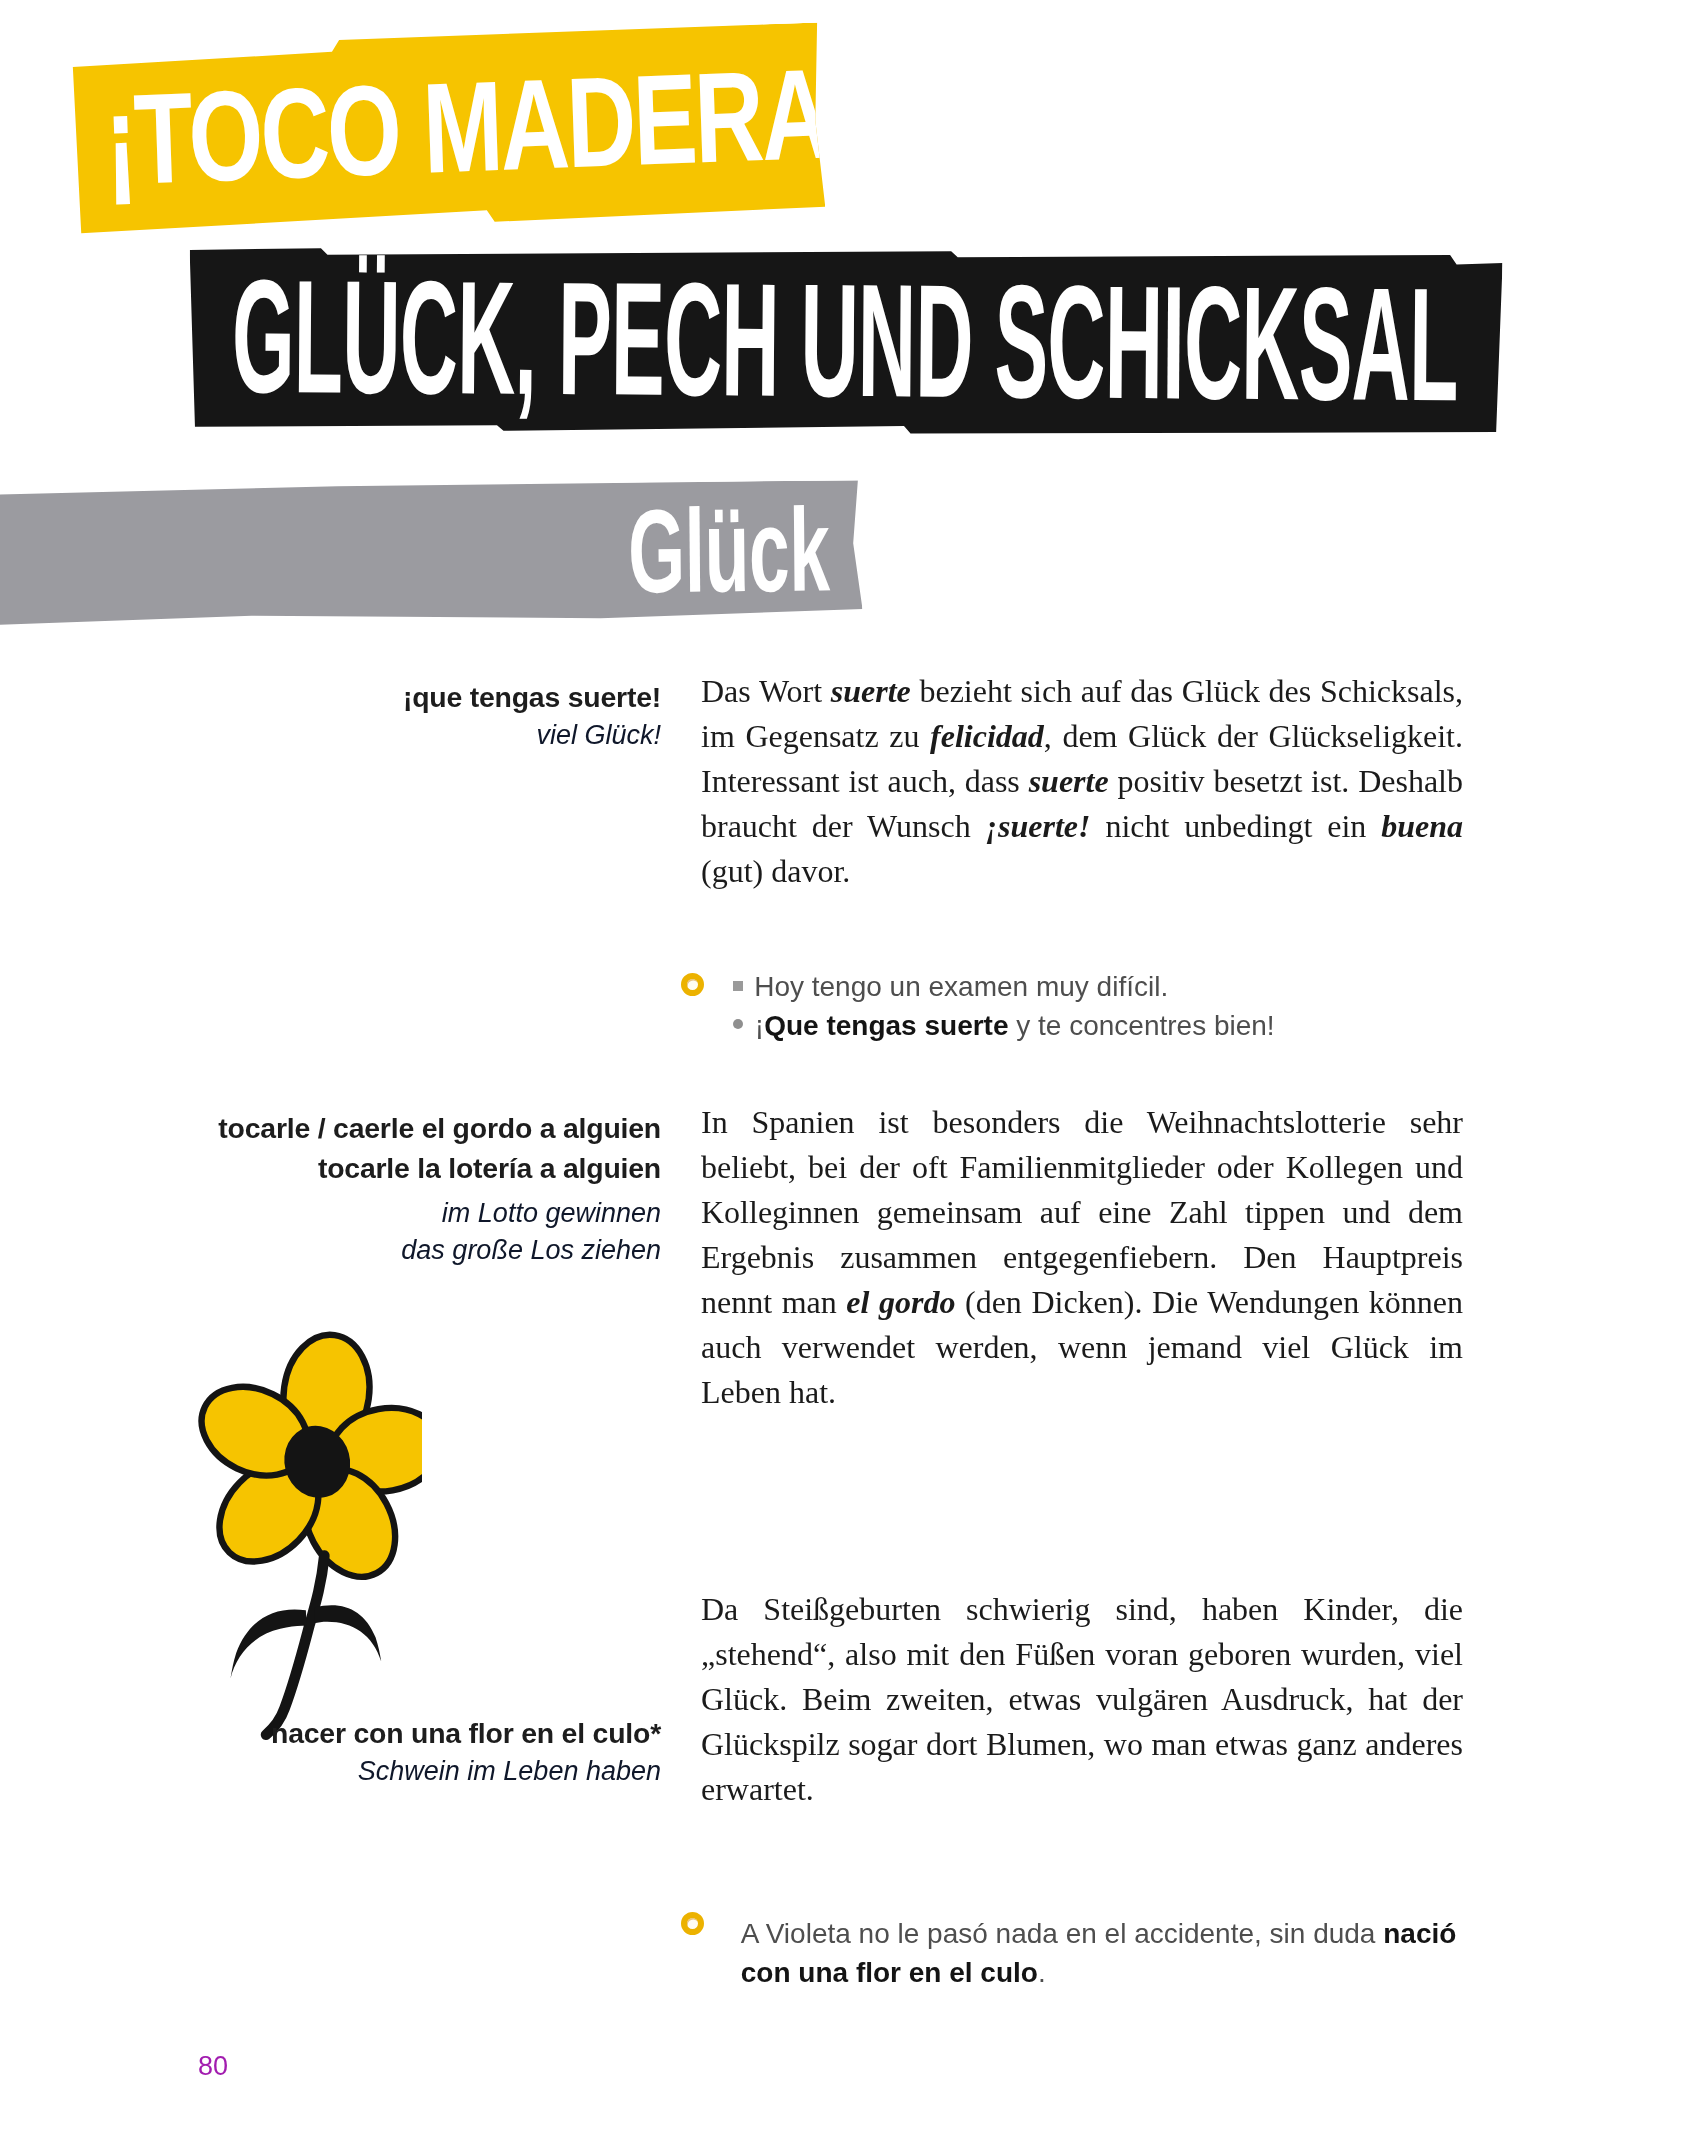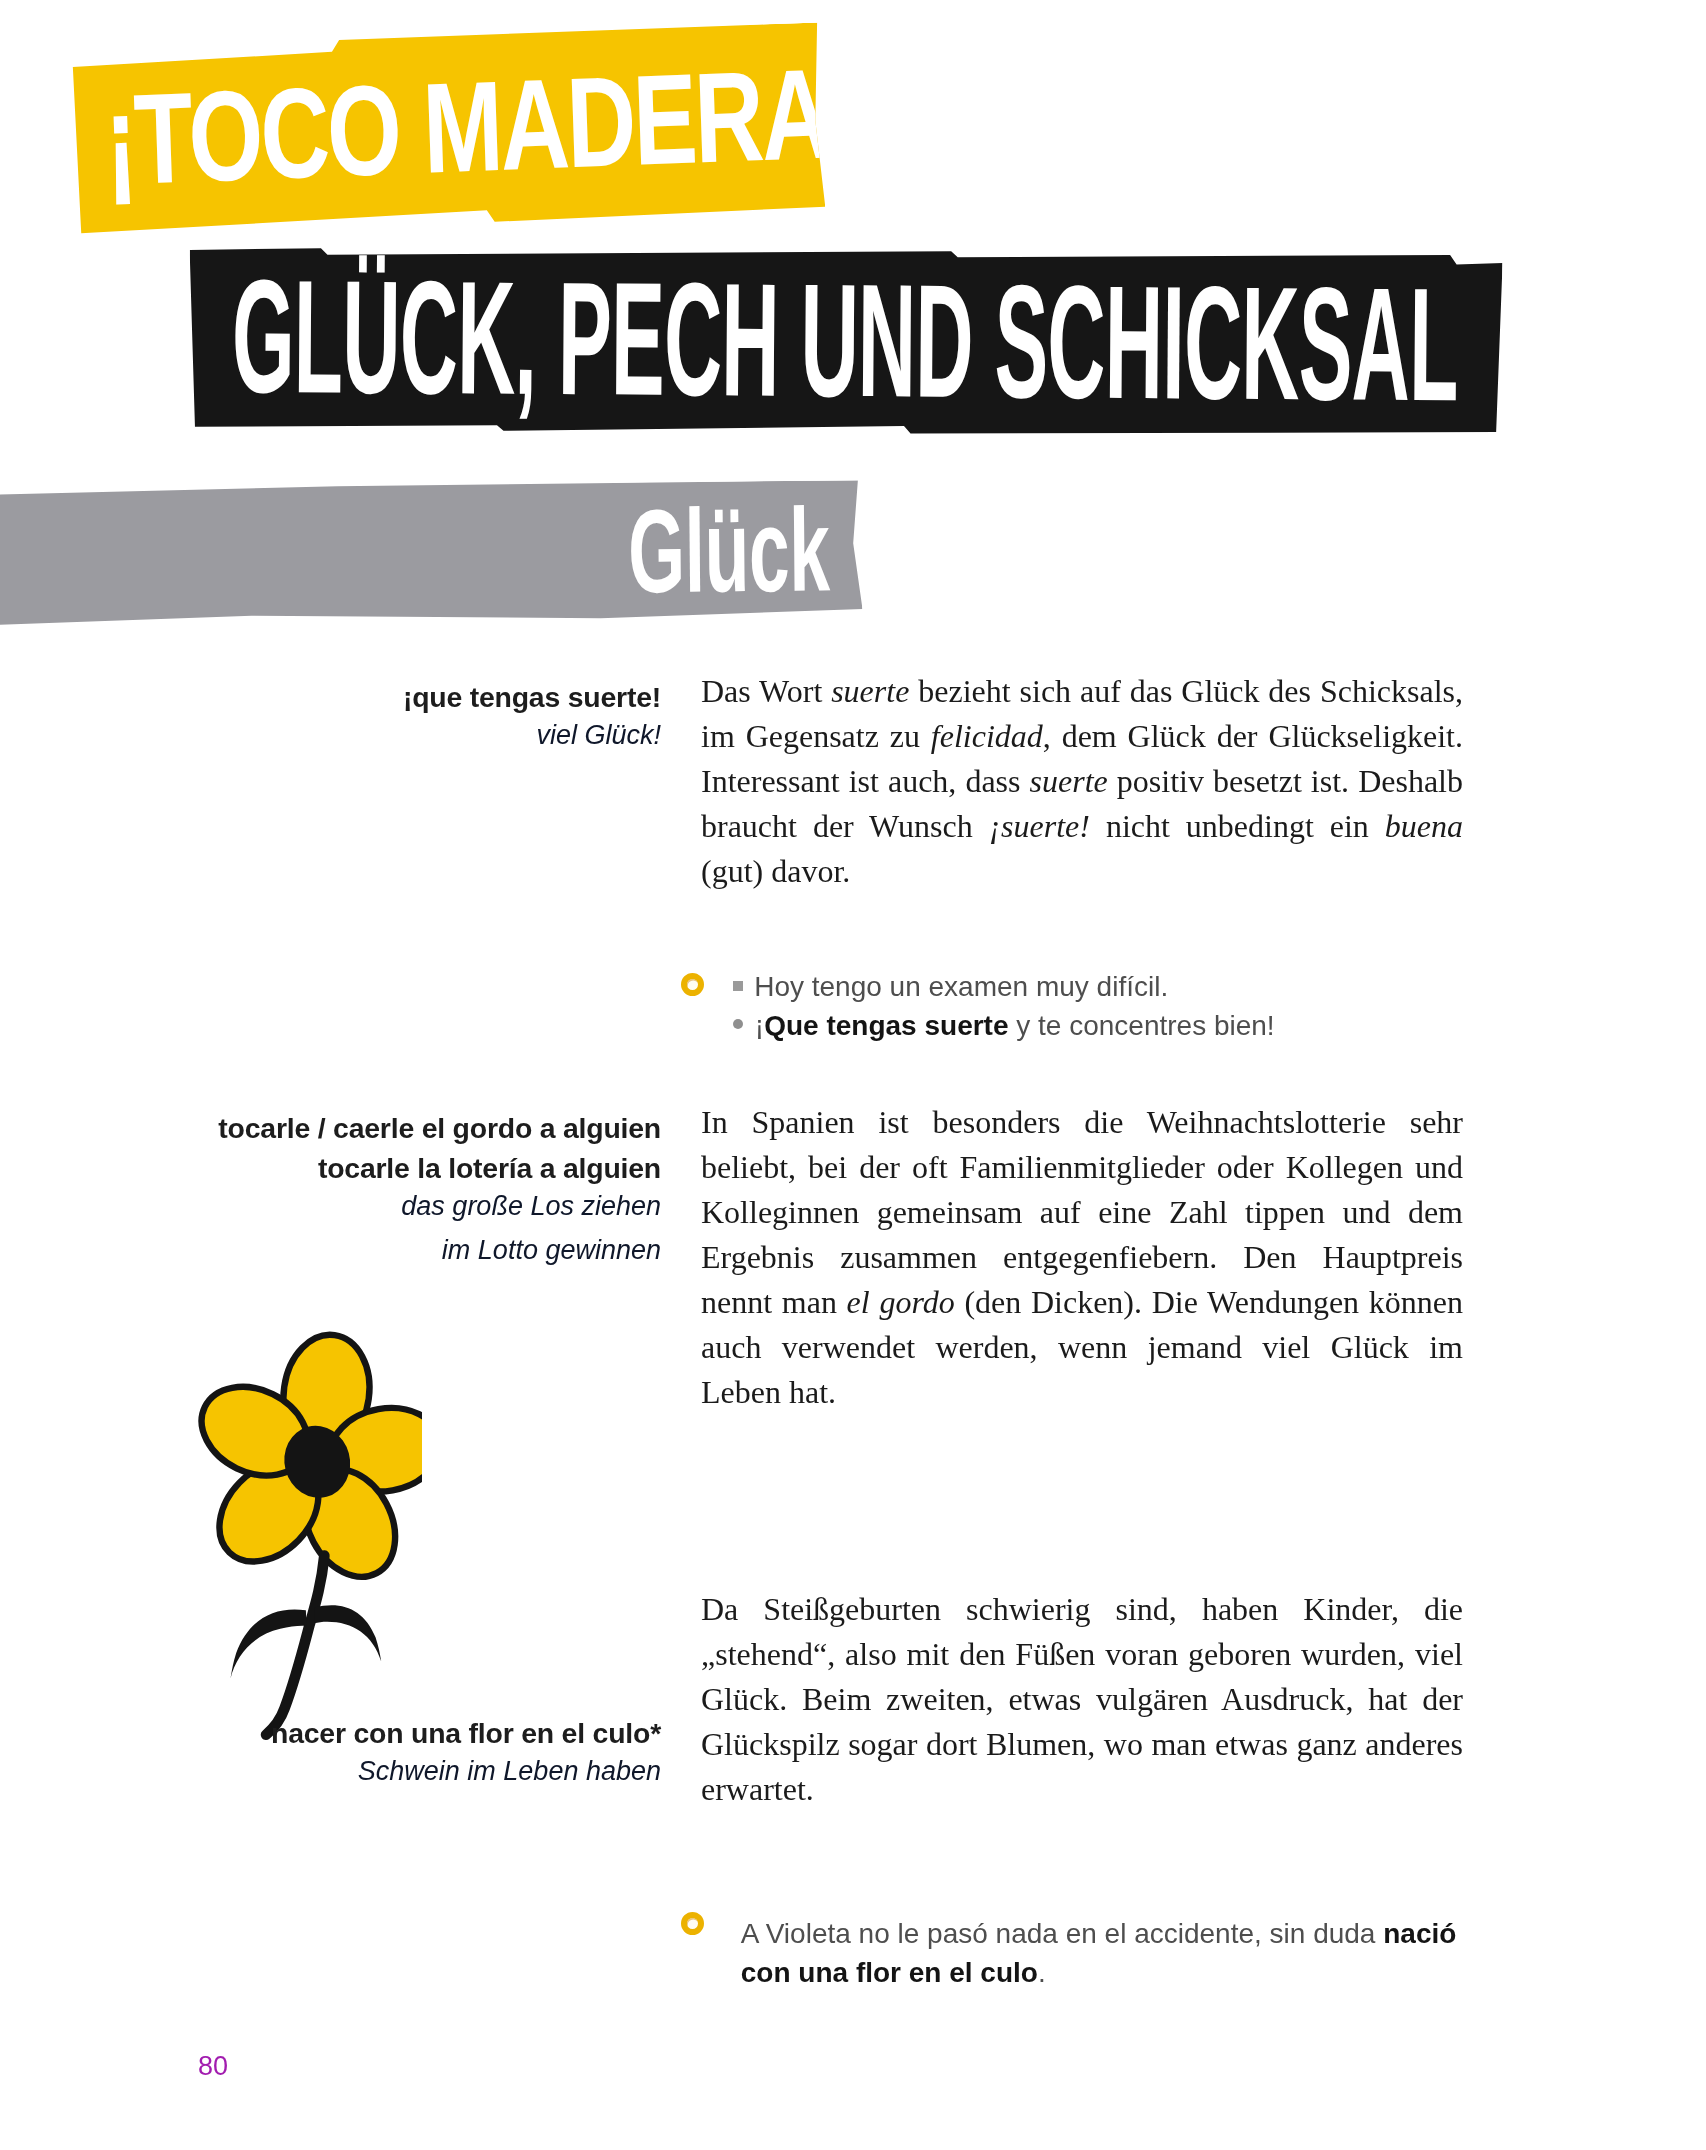--- a/index.html
+++ b/index.html
@@ -102,21 +102,21 @@
   }
   .note {
     margin: 0;
     font-family: "Liberation Serif", serif;
     font-size: 32px;
     line-height: 45px;
     text-align: justify;
     color: #1b1b1b;
     hyphens: auto;
   }
-  .si { font-style: italic; }
+  .si { font-style: italic; font-weight: bold; }
   .sb { font-weight: 700; color: #141414; }
 
   
   .ex {
     position: absolute;
     left: 681px;
     width: 786px;
     display: flex;
     align-items: flex-start;
   }
@@ -196,22 +196,22 @@
       <div class="ex-line">
         <span class="bullet-dot"></span>
         <p><span>¡</span><span class="sb">Que tengas suerte</span><span> y te concentres bien!</span></p>
       </div>
     </div>
   </div>
 
   <div class="lc" style="top:1108px">
     <p class="hw">tocarle / caerle el gordo a alguien</p>
     <p class="hw">tocarle la lotería a alguien</p>
+    <p class="gl gl-gap">im Lotto gewinnen</p>
     <p class="gl">das große Los ziehen</p>
-    <p class="gl gl-gap">im Lotto gewinnen</p>
   </div>
 
   <div class="rc" style="top:1100px">
     <p class="note"><span>In Spanien ist besonders die Weihnachtslotterie sehr beliebt, bei der oft Familienmitglieder oder Kollegen und Kolleginnen gemeinsam auf eine Zahl tippen und dem Ergebnis zusammen entgegenfiebern. Den Hauptpreis nennt man </span><span class="si">el gordo</span><span> (den Dicken). Die Wendungen können auch verwendet werden, wenn jemand viel Glück im Leben hat.</span></p>
   </div>
 
 
   <svg class="flower" width="260" height="423" viewBox="0 0 365 595" aria-hidden="true">
     <g stroke="#141414" stroke-width="9" fill="#F6C400" stroke-linejoin="round">
       <ellipse cx="231" cy="101" rx="60" ry="82" transform="rotate(8 231 101)"></ellipse>

